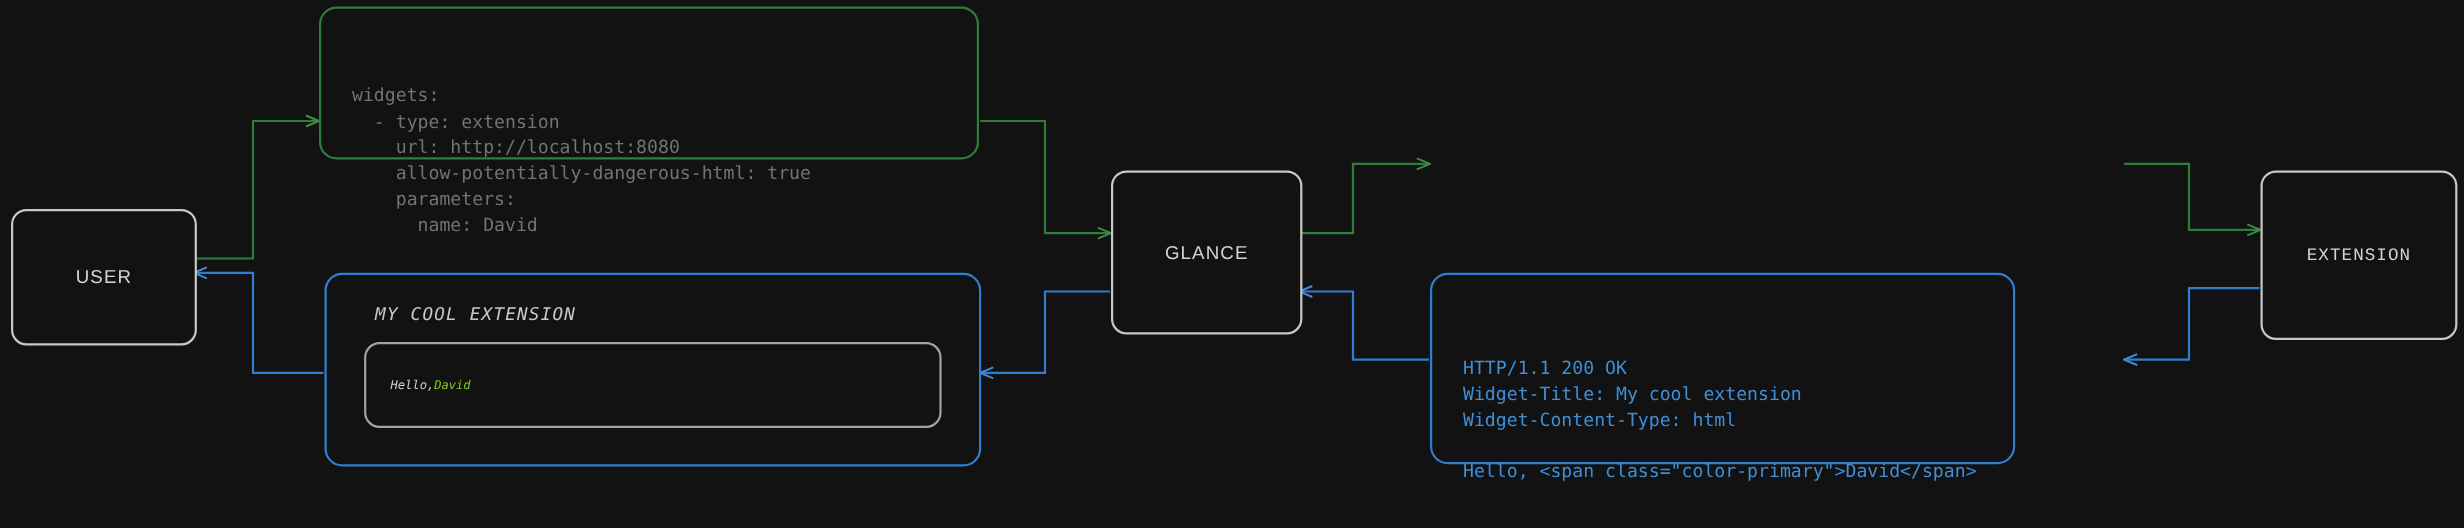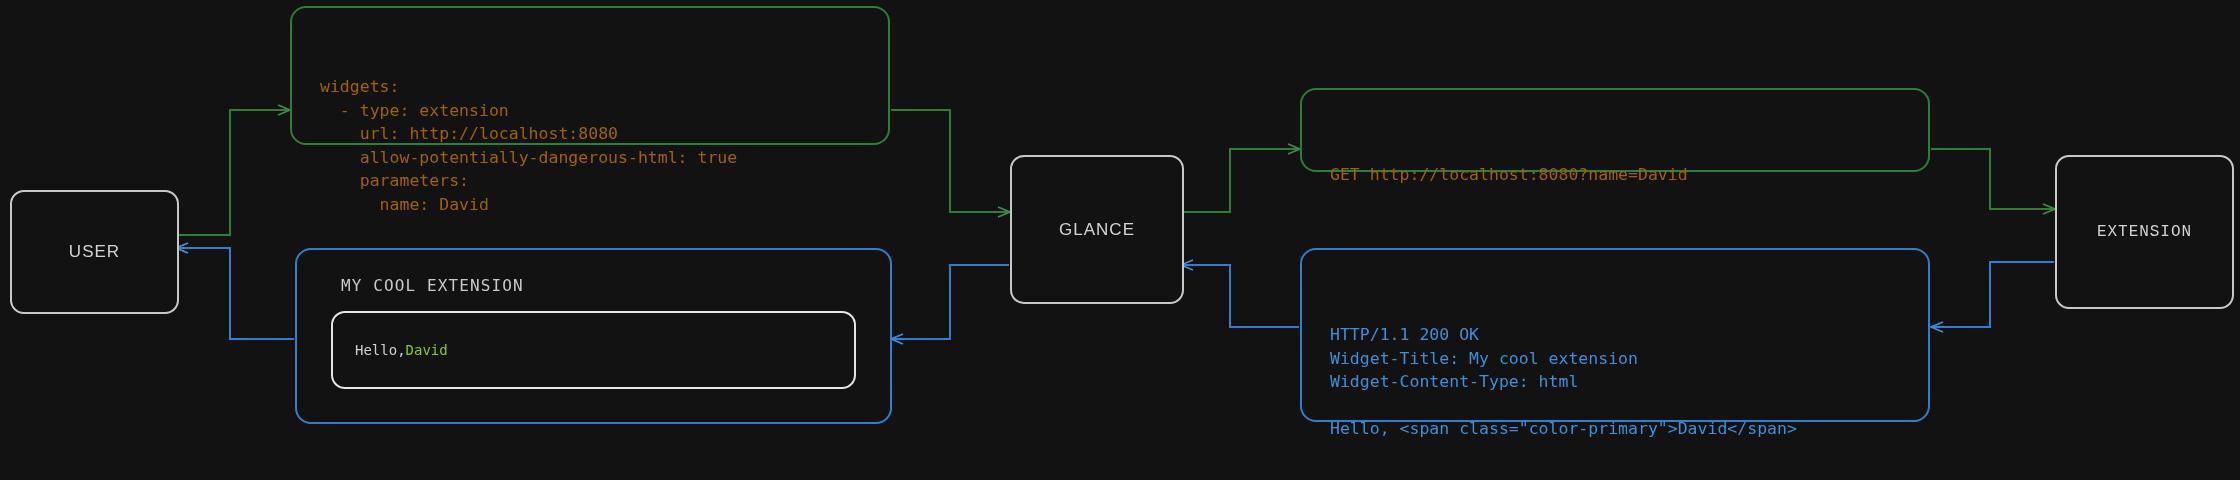--- a/index.html
+++ b/index.html
@@ -48,21 +48,21 @@
     border-radius: 16px;
     background: #121212;
     box-sizing: border-box;
     font-family: "DejaVu Sans Mono", "Liberation Mono", monospace;
     font-size: 16.5px;
     line-height: 23.5px;
     white-space: pre;
   }
   .codebox.green {
     border-color: #2f7d3a;
-    color: #a16207;
+    color: #737373;
   }
   .codebox.blue {
     border-color: #2f7fd0;
     color: #3f8fd8;
   }
   .codebox .pad {
     padding: 20px 28px;
   }
   .widgetcard {
     position: absolute;
@@ -73,28 +73,28 @@
     font-family: "DejaVu Sans Mono", "Liberation Mono", monospace;
   }
   .widget-title {
     color: #c9c9c9;
     font-size: 16px;
     letter-spacing: 0.07em;
     padding: 26px 0 0 44px;
   }
   .widget-inner {
     margin: 16px 34px 0 34px;
-    border: 2px solid #e5e5e5;
+    border: 2px solid #a3a3a3;
     border-radius: 14px;
     height: 78px;
     display: flex;
     align-items: center;
     padding-left: 22px;
     box-sizing: border-box;
-    font-size: 14px;
+    font-size: 11px;
     color: #d0d0d0;
   }
   .accent {
     color: #84cc16;
   }
 </style>
 </head>
 <body>
 
 <div id="canvas">
@@ -140,33 +140,30 @@
 
   <div class="codebox green" style="left:290px; top:6px; width:600px; height:139px;">
     <div class="pad">widgets:
   - type: extension
     url: http://localhost:8080
     allow-potentially-dangerous-html: true
     parameters:
       name: David</div>
   </div>
 
-  <div class="codebox green" style="left:1300px; top:88px; width:630px; height:84px;">
-    <div class="pad" style="padding-top:26px;">GET http://localhost:8080?name=David</div>
-  </div>
 
-  <div class="codebox blue" style="left:1300px; top:248px; width:630px; height:174px;">
+  <div class="codebox blue" style="left:1300px; top:248px; width:532px; height:174px;">
     <div class="pad" style="padding-top:26px;">HTTP/1.1 200 OK
 Widget-Title: My cool extension
 Widget-Content-Type: html
 
 Hello, &lt;span class="color-primary"&gt;David&lt;/span&gt;</div>
   </div>
 
-  <div class="widgetcard" style="left:295px; top:248px; width:597px; height:176px;">
+  <div class="widgetcard" style="left:295px; top:248px; width:597px; height:176px;font-style:italic;">
     <div class="widget-title">MY COOL EXTENSION</div>
     <div class="widget-inner">
       <span>Hello, </span>
         <span class="accent">David</span>
     </div>
   </div>
 
 </div>
 
 </body></html>

